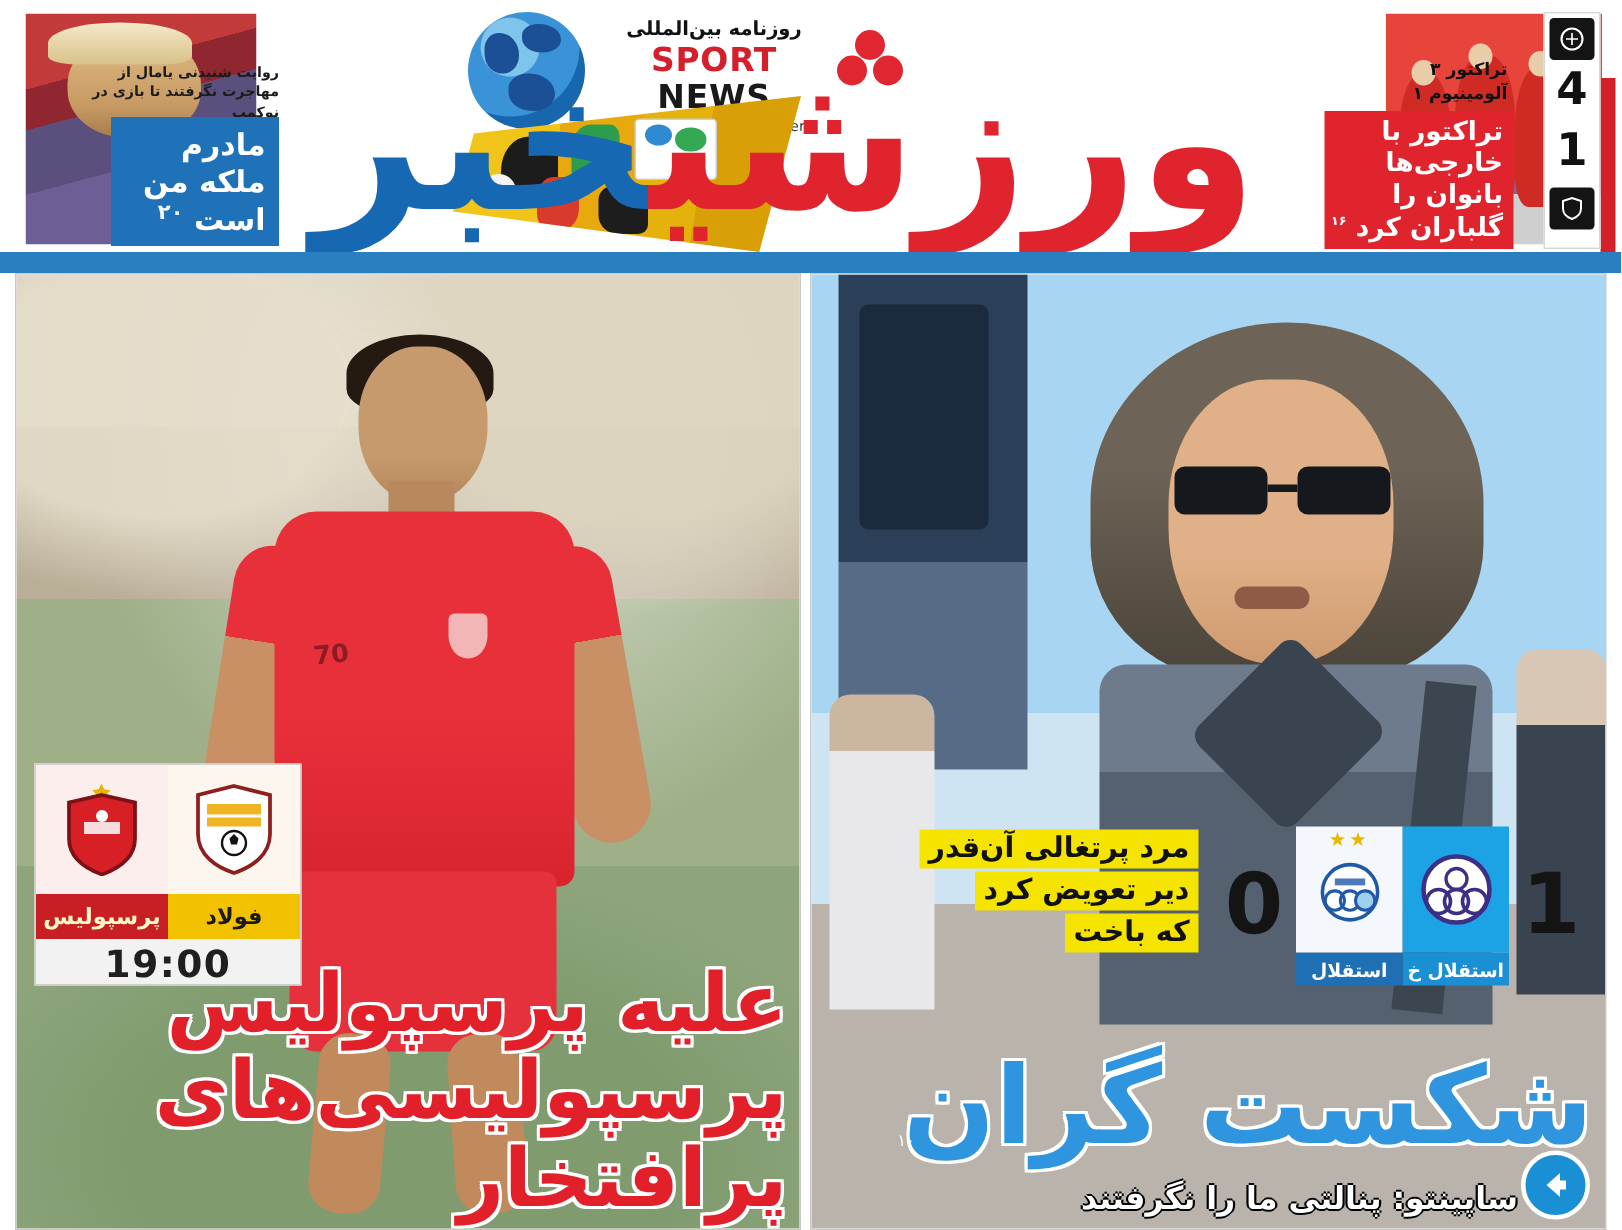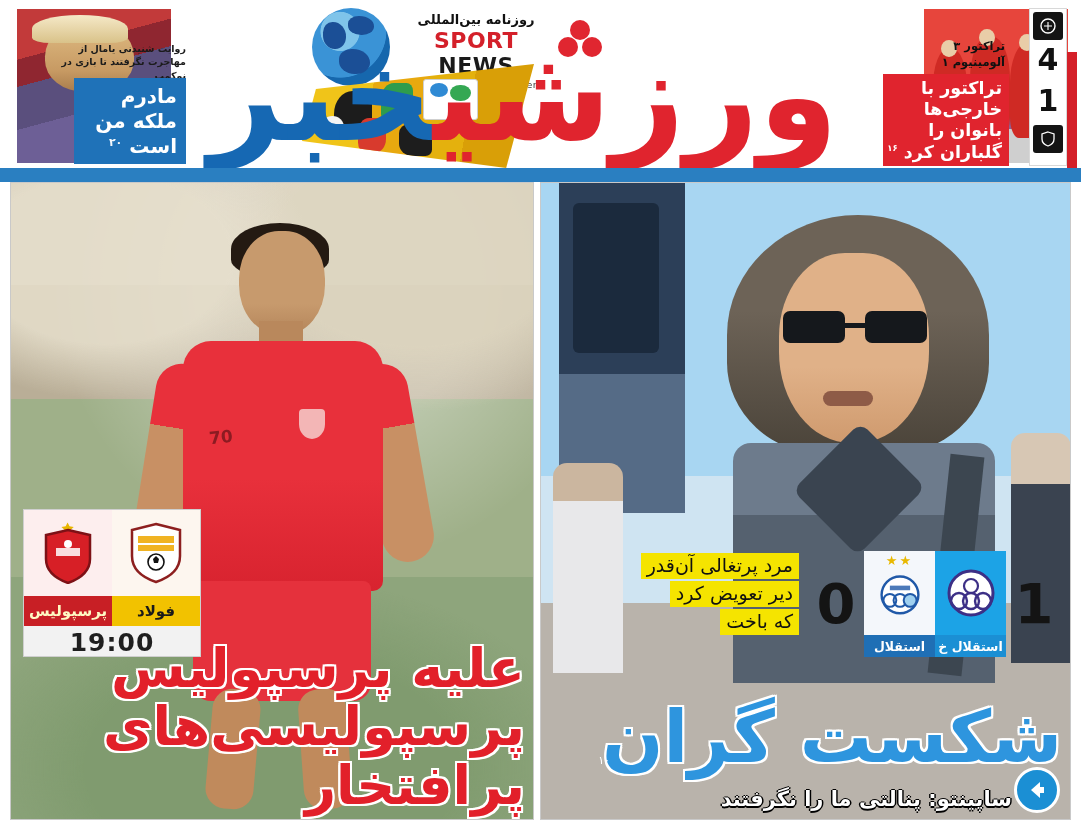--- a/index.html
+++ b/index.html
@@ -65,21 +65,21 @@
     width: 112px; height: 86px;
     background: #1f72b8;
     color: #ffffff;
     direction: rtl;
     text-align: right;
     padding: 6px 9px 4px 6px;
     font-size: 20px; line-height: 1.26;
     font-weight: 700;
   }
   .teaser-box .pg {
-    font-size: 11px; font-weight: 700; opacity: .95;
+    font-size: 14px; font-weight: 700; opacity: .95;
     vertical-align: super;
   }
 
   
   .logo-block {
     position: absolute; left: 300px; top: 2px;
     width: 300px; height: 170px;
   }
   .globe {
     position: absolute; left: 12px; top: 6px;
@@ -431,21 +431,21 @@
 
   
   .kicker {
     position: absolute; left: 72px; top: 370px;
     width: 186px;
     direction: rtl; text-align: right;
   }
   .kicker span {
     display: inline-block;
     background: #f5e400; color: #111;
-    font-size: 19px; font-weight: 400;
+    font-size: 19px; font-weight: 700;
     line-height: 1.26;
     padding: 1px 6px;
     margin-bottom: 2px;
     white-space: nowrap;
   }
 
   
   .scorepanel {
     position: absolute; right: 8px; top: 368px;
     width: 254px; height: 106px;

